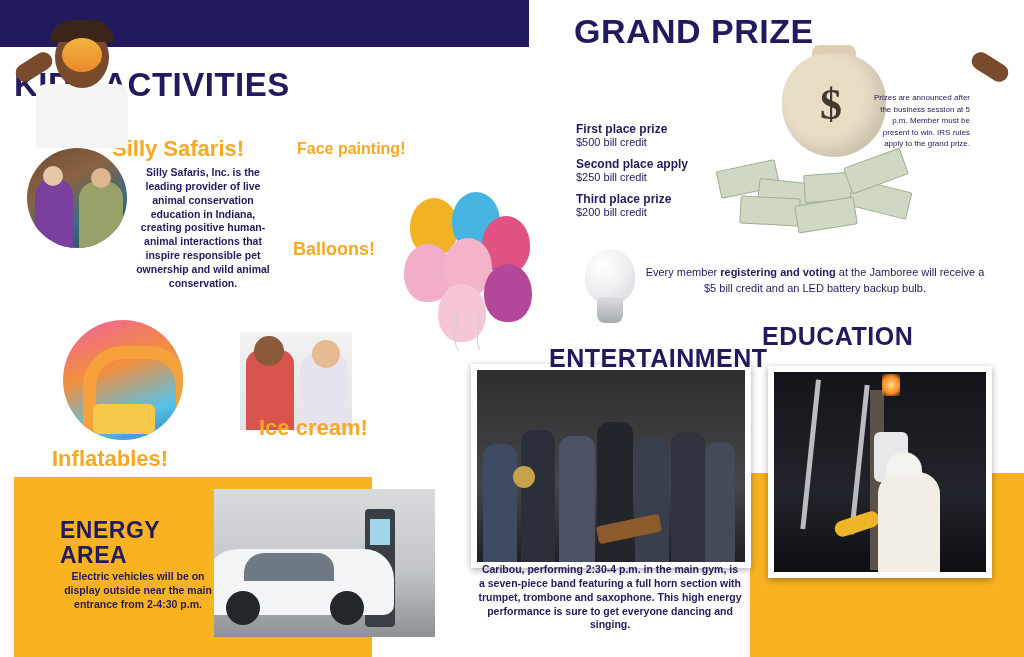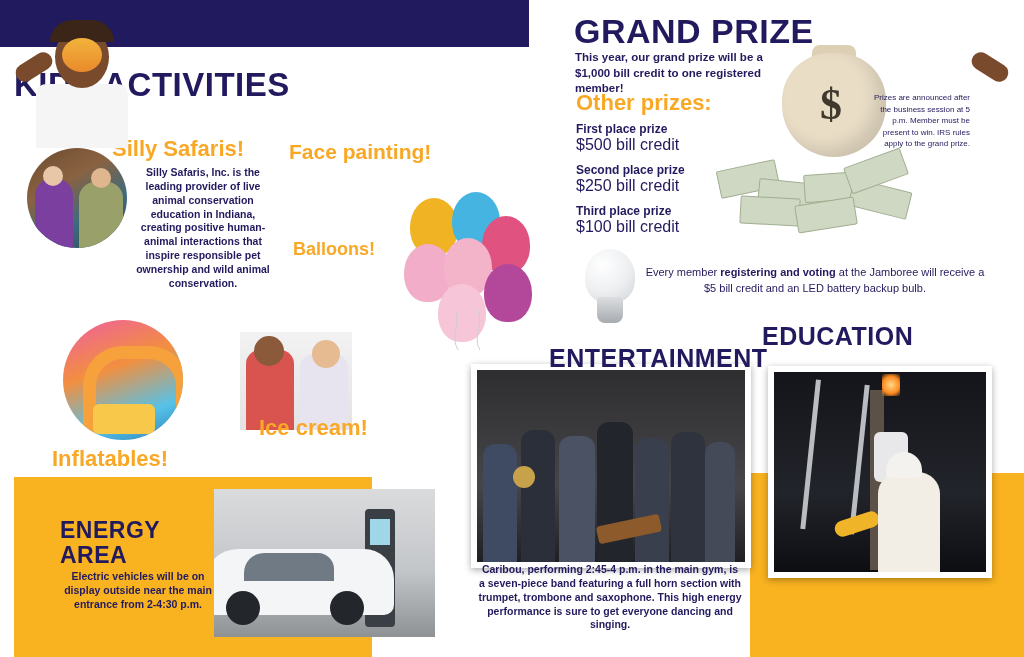--- a/index.html
+++ b/index.html
@@ -70,22 +70,22 @@
     font-size: 22px;
   }
   #silly-text {
     position: absolute;
     left: 133px; top: 166px;
     width: 140px;
     text-align: center;
   }
   #face-painting {
     position: absolute;
-    left: 289px; top: 140px;
-    font-size: 21px;
+    left: 297px; top: 140px;
+    font-size: 16px;
   }
   #balloons-label {
     position: absolute;
     left: 293px; top: 239px;
     font-size: 18px;
   }
   #icecream-label {
     position: absolute;
     left: 259px; top: 415px;
     font-size: 22px;
@@ -135,21 +135,21 @@
     width: 180px;
   }
   .prize-name {
     color: #221a5e;
     font-size: 12px;
     font-weight: bold;
     margin: 0;
   }
   .prize-value {
     color: #221a5e;
-    font-size: 16px;
+    font-size: 11px;
     margin: 0 0 9px 0;
   }
   #fine-print {
     position: absolute;
     left: 866px; top: 44px;
     width: 104px;
     text-align: right;
     font-size: 8px;
     line-height: 1.45;
     color: #221a5e;
@@ -465,31 +465,29 @@
     <div class="charger-screen"></div>
     <div class="car"></div>
     <div class="car-window"></div>
     <div class="wheel1"></div>
     <div class="wheel2"></div>
   </div>
   <div id="energy-title" class="title-navy">ENERGY AREA</div>
   <div id="energy-text" class="body-navy">Electric vehicles will be on display outside near the main entrance from 2-4:30 p.m.</div>
 
   <div id="grand-prize-title" class="title-navy">GRAND PRIZE</div>
-  <div id="grand-prize-text">This year, our grand prize will be a $1,000 bill credit to one registered member!</div>
-
-  <div id="other-prizes-title" class="title-gold">Other prizes:</div>
+
 
   <div id="prize-list">
     <p class="prize-name">First place prize</p>
     <p class="prize-value">$500 bill credit</p>
-    <p class="prize-name">Second place prize</p>
+    <p class="prize-name">Second place apply</p>
     <p class="prize-value">$250 bill credit</p>
     <p class="prize-name">Third place prize</p>
-    <p class="prize-value">$100 bill credit</p>
+    <p class="prize-value">$200 bill credit</p>
   </div>
 
   <div id="photo-money">
     <div class="bill" style="left:18px;  top:120px; transform:rotate(-12deg);"></div>
     <div class="bill" style="left:58px;  top:136px; transform:rotate(6deg);"></div>
     <div class="bill" style="left:104px; top:128px; transform:rotate(-4deg);"></div>
     <div class="bill" style="left:150px; top:140px; transform:rotate(14deg);"></div>
     <div class="bill" style="left:40px;  top:152px; transform:rotate(3deg);"></div>
     <div class="bill" style="left:96px;  top:156px; transform:rotate(-9deg);"></div>
     <div class="bill" style="left:146px; top:112px; transform:rotate(-20deg);"></div>
@@ -515,21 +513,21 @@
       <div class="m" style="left:82px;  width:36px; height:126px; background:#4a5263;"></div>
       <div class="m" style="left:120px; width:36px; height:140px; background:#23252c;"></div>
       <div class="m" style="left:158px; width:34px; height:124px; background:#3a3f4d;"></div>
       <div class="m" style="left:194px; width:34px; height:130px; background:#2f333e;"></div>
       <div class="m" style="left:228px; width:30px; height:120px; background:#444a58;"></div>
       <div style="position:absolute;left:120px;top:150px;width:64px;height:18px;background:#8c5a2b;border-radius:4px;transform:rotate(-12deg);"></div>
       <div style="position:absolute;left:36px;top:96px;width:22px;height:22px;background:#c8a24a;border-radius:50%;"></div>
     </div>
   </div>
   <div id="entertainment-title" class="title-navy">ENTERTAINMENT</div>
-  <div id="entertainment-caption" class="body-navy">Caribou, performing 2:45-4 p.m. in the main gym, is a seven-piece band featuring a full horn section with trumpet, trombone and saxophone. This high energy performance is sure to get everyone dancing and singing.</div>
+  <div id="entertainment-caption" class="body-navy">Caribou, performing 2:30-4 p.m. in the main gym, is a seven-piece band featuring a full horn section with trumpet, trombone and saxophone. This high energy performance is sure to get everyone dancing and singing.</div>
 
   <div class="photo framed" id="photo-lineman">
     <div class="inner">
       <div class="pole"></div>
       <div class="ladder"></div>
       <div class="insulator"></div>
       <div class="spark"></div>
       <div class="glove"></div>
       <div class="suit"></div>
       <div class="helmet"></div>

